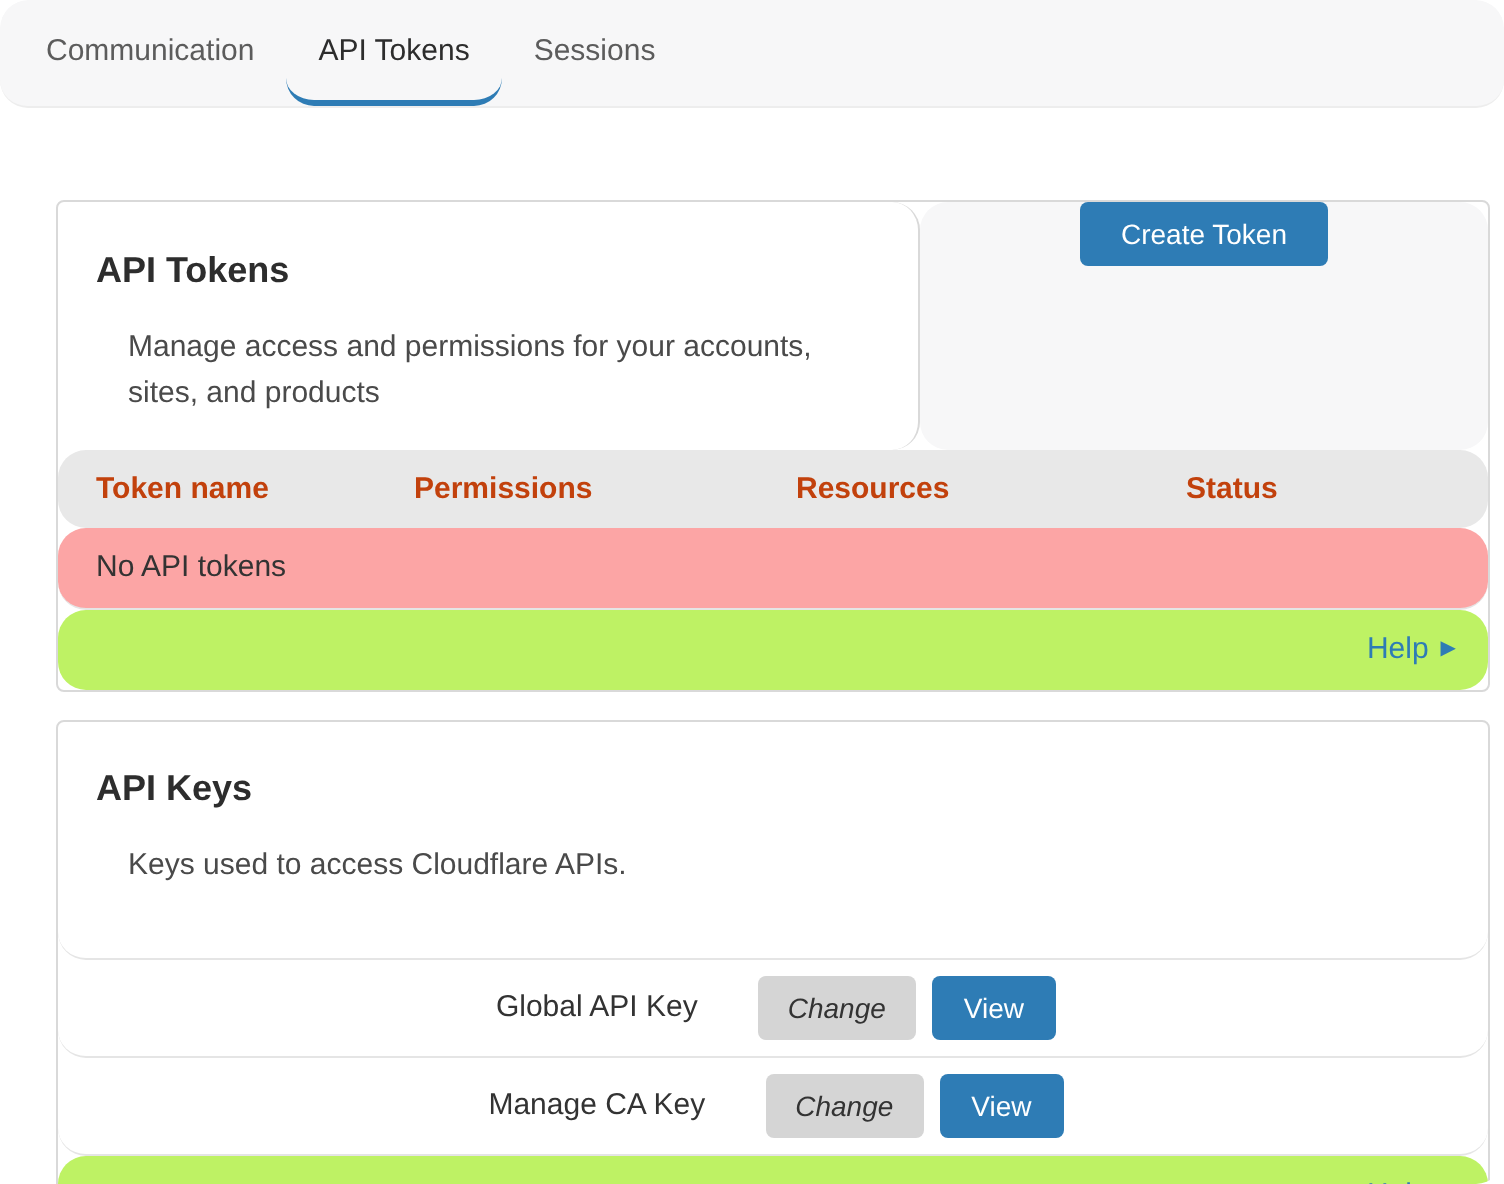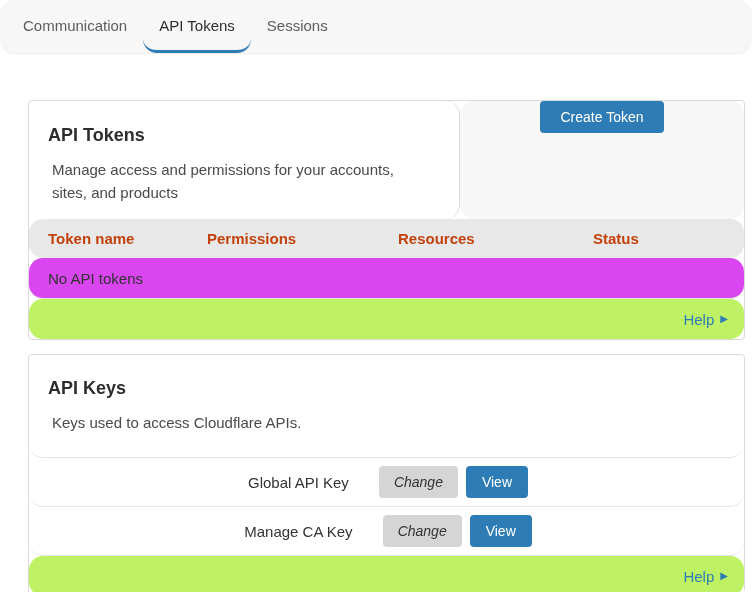--- a/index.html
+++ b/index.html
@@ -62,21 +62,21 @@
     padding:24px 24px 0 19px;
     border-right:1px solid var(--panel-border);
   }
   .head-left h2, .keys-head h2{
     margin:0 0 12px 0;
     font-size:18px;
     font-weight:bold;
     color:#2d2d2d;
   }
   .head-left p, .keys-head p{
-    margin:4px;
+    margin:16px;
     font-size:15px;
     line-height:1.55;
     color:var(--text-mid);
   }
   .head-right{
     flex:1;
     background:var(--tabbar-bg);
     display:flex;align-items:flex-start;justify-content:center;
   }
 
@@ -112,21 +112,21 @@
     font-weight:bold;
     color:#c2410c;
   }
   .table-row{
     height:41px;
     display:flex;align-items:center;
     padding-left:19px;
     font-size:15px;
     color:#333;
     border-bottom:1px solid var(--row-border);
-    background:#d946ef;
+    background:#fca5a5;
   }
   .panel-foot{
     height:40px;
     display:flex;align-items:center;justify-content:flex-end;
     padding-right:16px;
     background:#bef264;
   }
   .help-link{
     color:var(--accent);
     font-size:15px;

